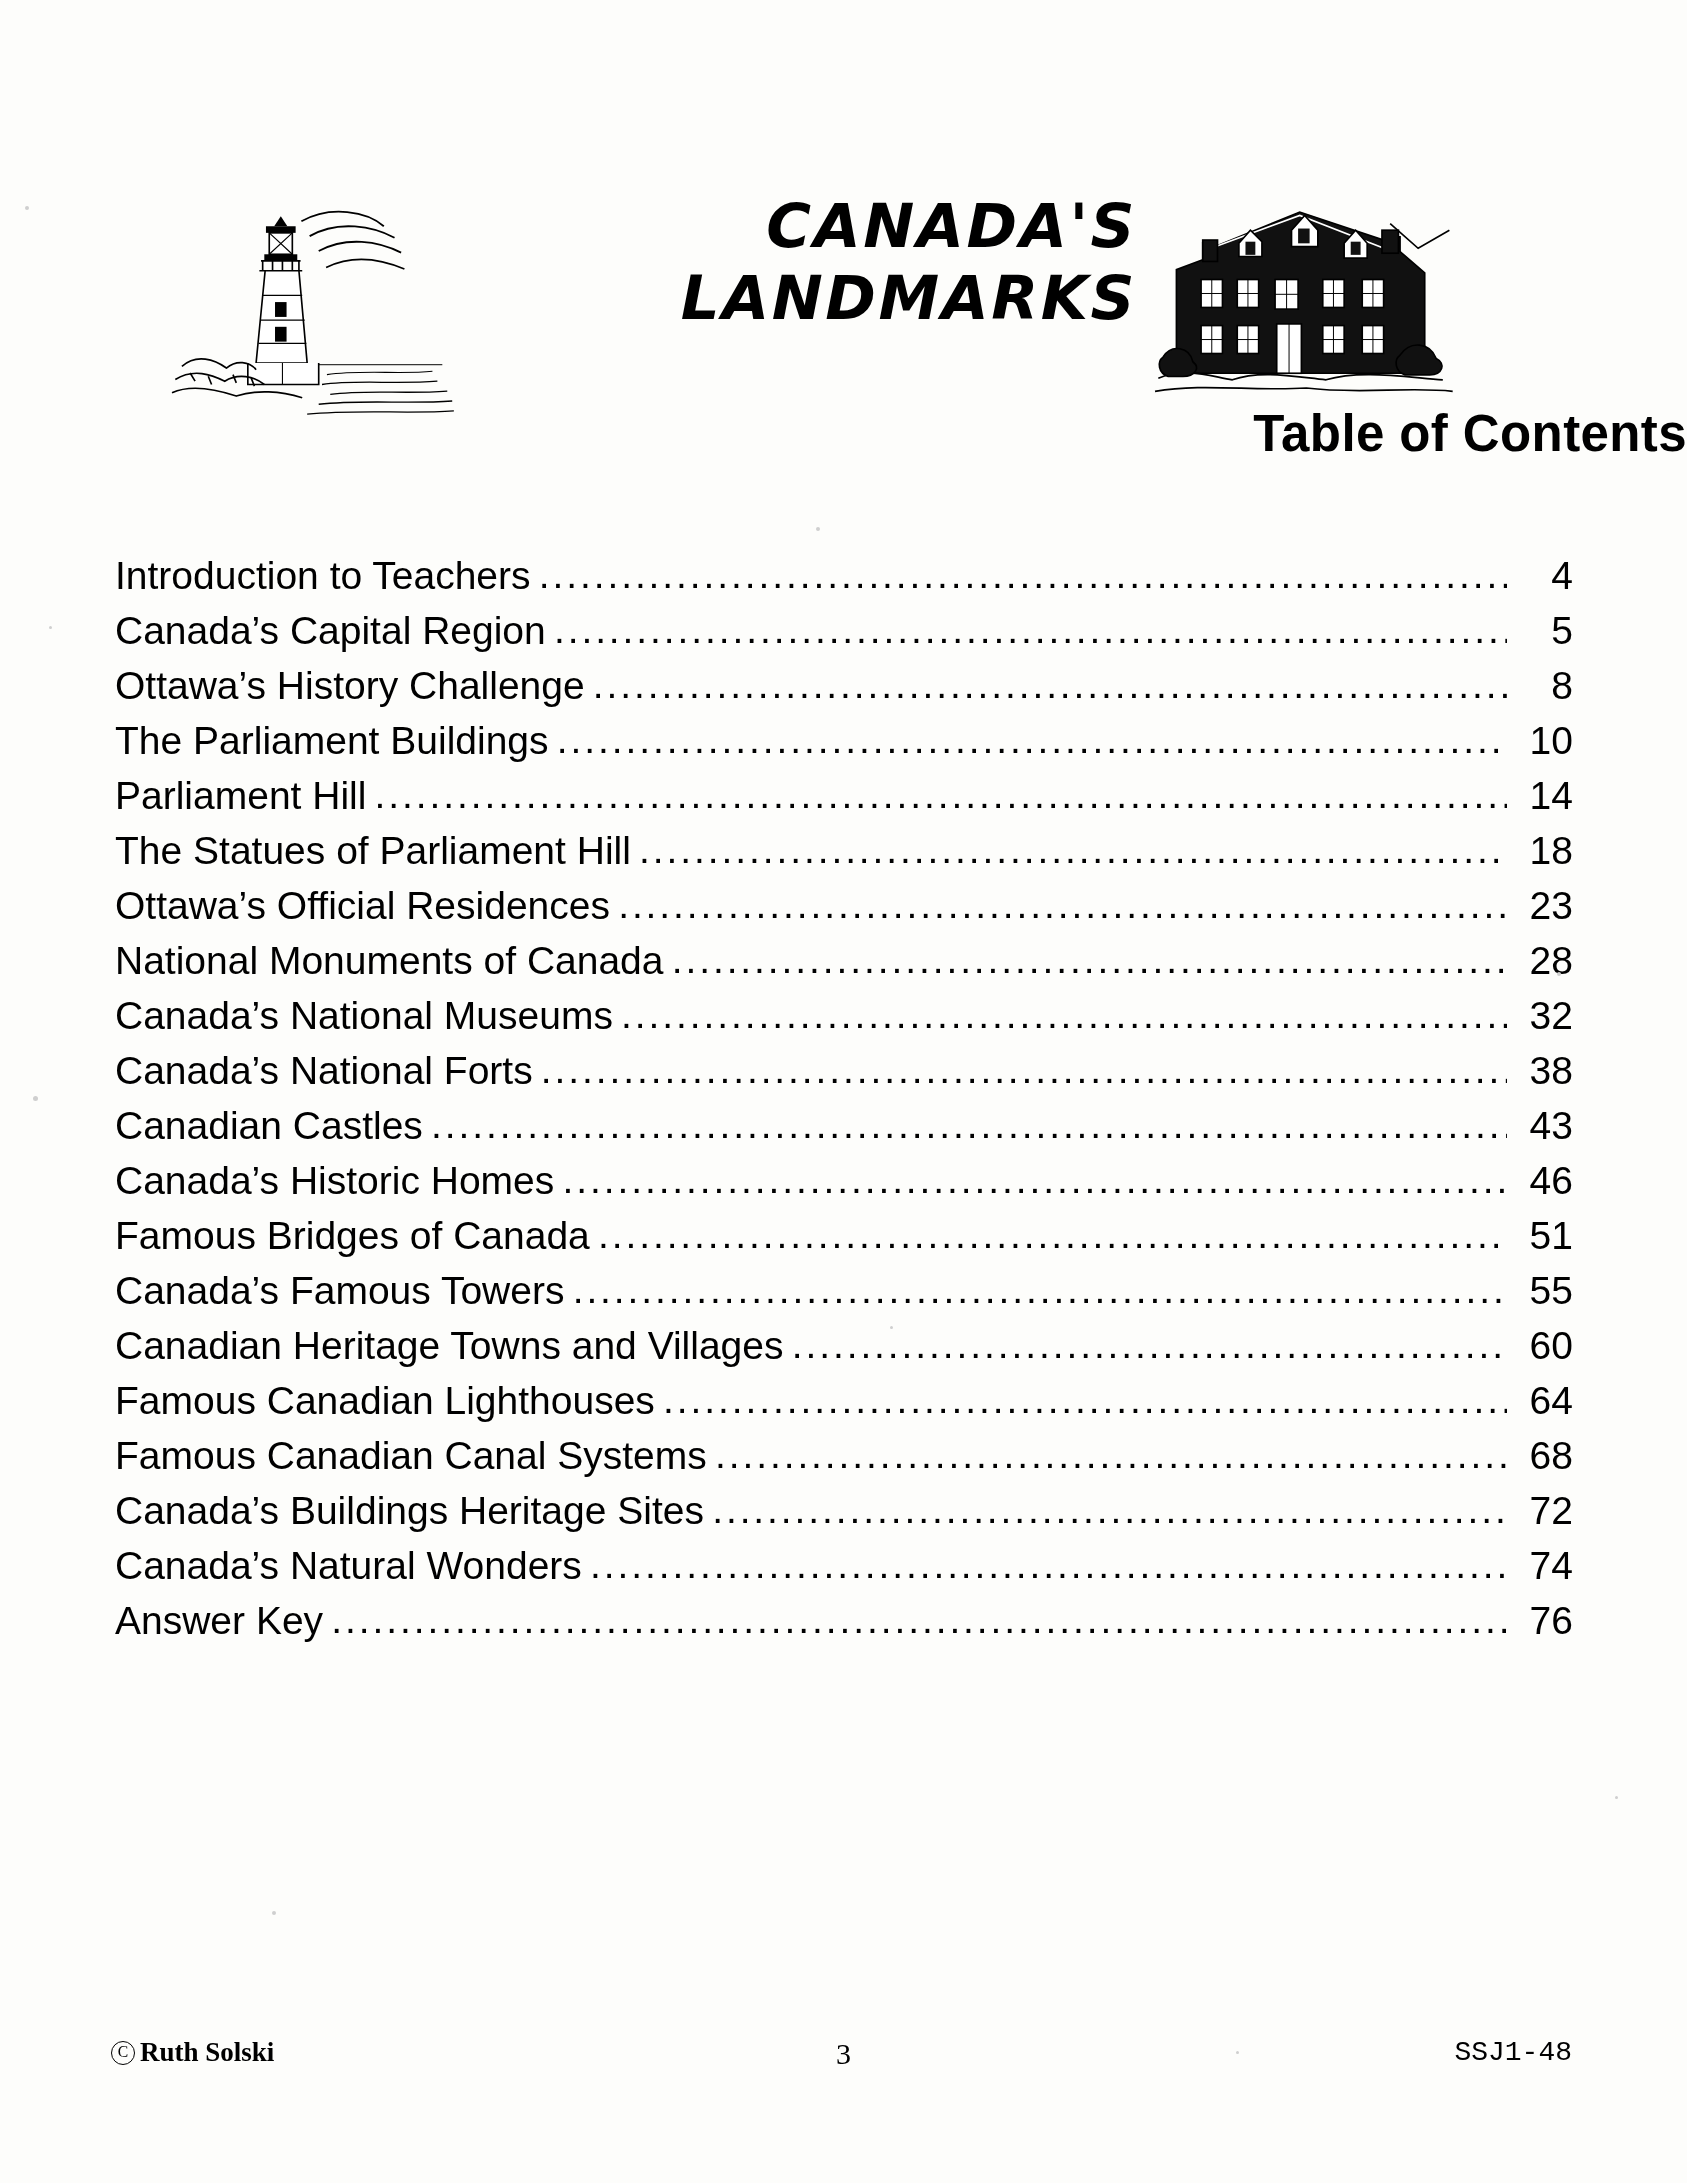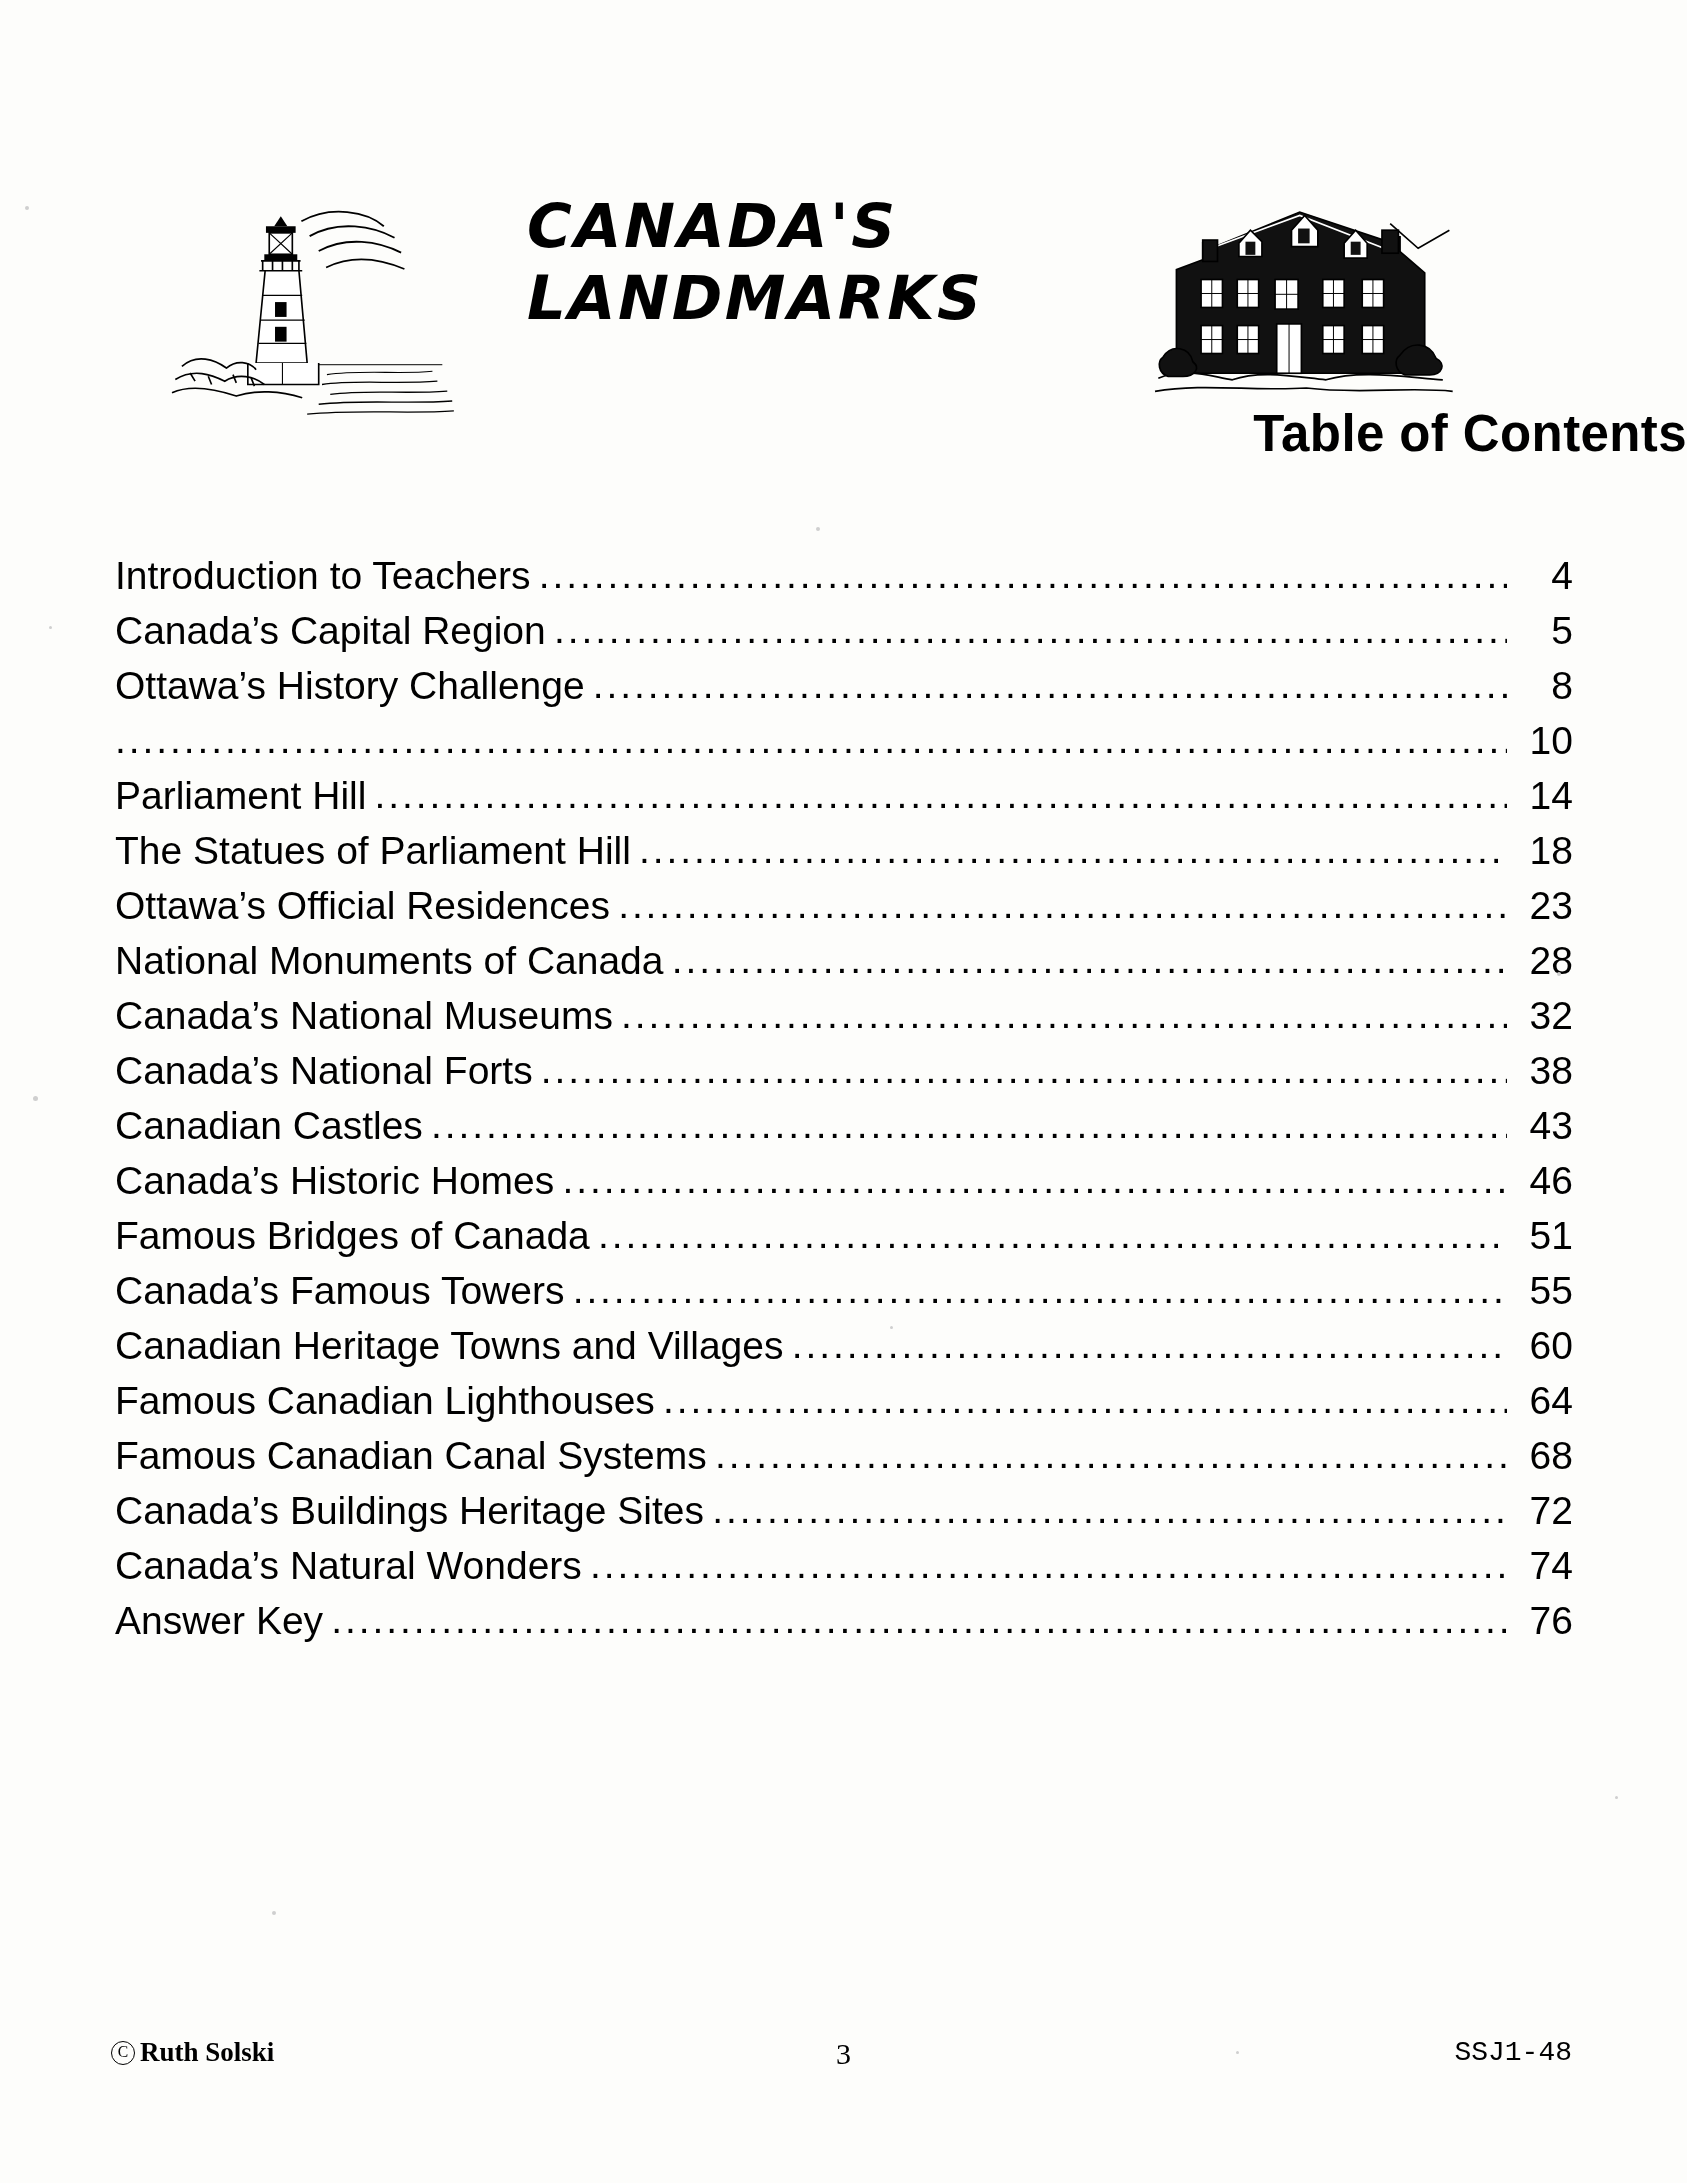--- a/index.html
+++ b/index.html
@@ -29,21 +29,21 @@
     left: 0;
     width: 1687px;
     height: 247px;
   }
 
   .title-block {
     position: absolute;
     left: 527px;
     top: 99px;
     width: 610px;
-    text-align: left;
+    text-align: right;
   }
   .title-line {
     font-family: "DejaVu Sans", sans-serif;
     font-weight: 700;
     font-style: italic;
     font-size: 61px;
     letter-spacing: 2.5px;
     line-height: 1.18;
     color: #000;
   }
@@ -298,20 +298,21 @@
       <span class="toc-page">5</span>
     </div>
 
     <div class="toc-row">
       <span class="toc-title">Ottawa’s History Challenge</span>
       <span class="toc-dots"></span>
       <span class="toc-page">8</span>
     </div>
 
     <div class="toc-row">
+      <span class="toc-title">The Parliament Buildings</span>
       <span class="toc-dots"></span>
       <span class="toc-page">10</span>
     </div>
 
     <div class="toc-row">
       <span class="toc-title">Parliament Hill</span>
       <span class="toc-dots"></span>
       <span class="toc-page">14</span>
     </div>
 

